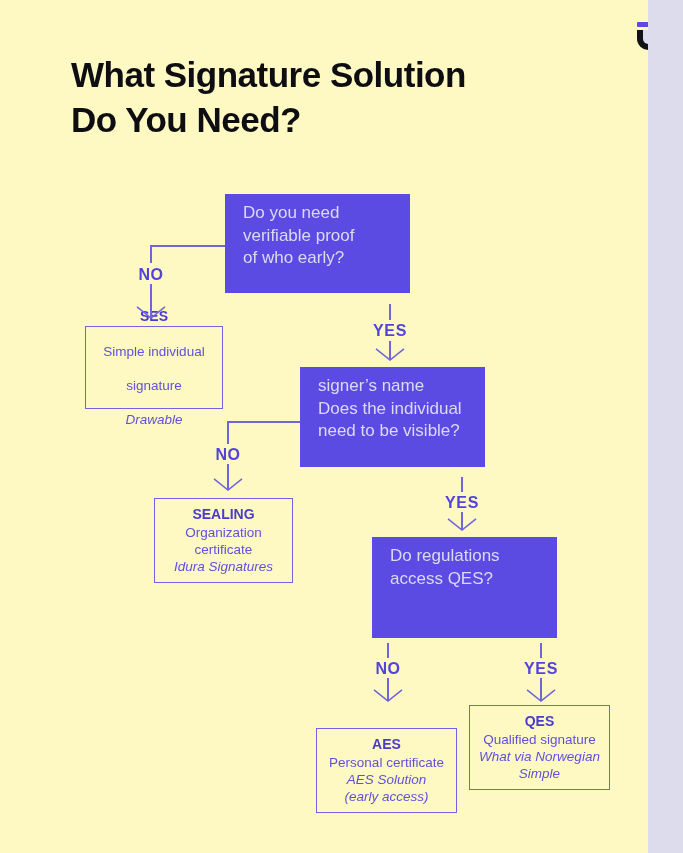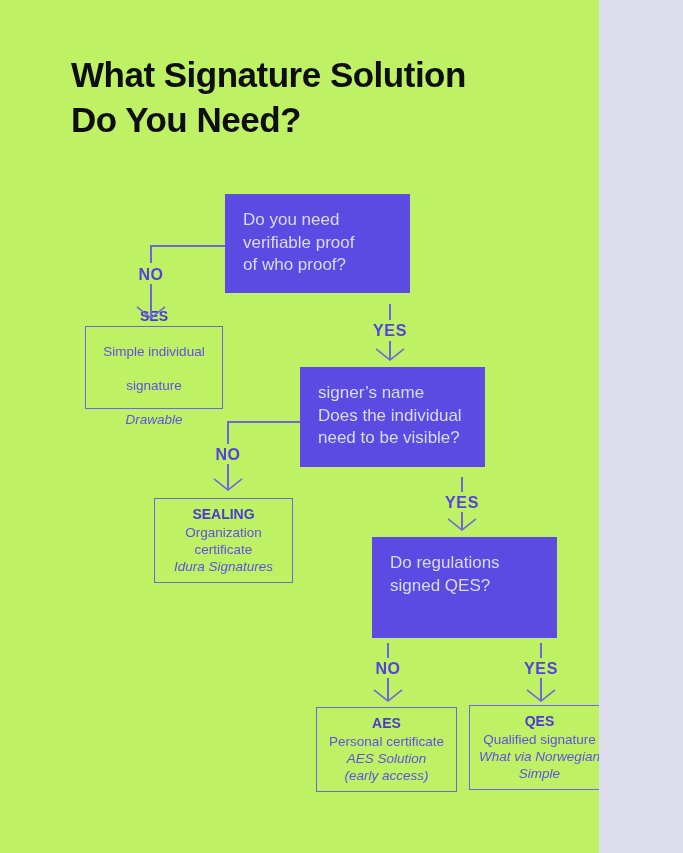--- a/index.html
+++ b/index.html
@@ -1,52 +1,52 @@
 <!DOCTYPE html>
 <html><head>
 <meta charset="utf-8">
 <style>
   html,body{margin:0;padding:0;background:#dcdcec;}
   .canvas{
-    position:relative;width:599px;height:853px;background:#bef264;
+    position:relative;width:648px;height:853px;background:#fef9c3;
     overflow:hidden;font-family:"Liberation Sans",sans-serif;
   }
   
   .logo{position:absolute;left:637px;top:22px;width:23px;height:28px;}
   .logo-bar{position:absolute;left:0;top:0;width:23px;height:5px;background:#5b4be3;border-radius:1px;}
   .logo-mark{position:absolute;left:0;top:8px;width:23px;height:20px;background:#121216;border-radius:0 0 12px 12px;}
   .logo-cut{position:absolute;left:6px;top:0;width:11px;height:14px;background:#dcdcec;border-radius:0 0 6px 6px;}
   
   .title{
     position:absolute;left:71px;top:52px;width:580px;
     font-size:35px;font-weight:bold;line-height:45px;letter-spacing:-0.5px;
     color:#0d0d12;
   }
   .title span{display:block;}
   
   .qbox{
     position:absolute;background:#5b4be3;color:#dbdaf3;
     font-size:17px;line-height:22.5px;box-sizing:border-box;
-    padding:15px 12px 0 18px;
+    padding:8px 12px 0 18px;
   }
   .qbox span{display:block;}
   .q1{left:225px;top:194px;width:185px;height:99px;}
   .q2{left:300px;top:367px;width:185px;height:100px;}
   .q3{left:372px;top:537px;width:185px;height:101px;}
   
   .obox{
     position:absolute;border:1.5px solid #7163e2;box-sizing:border-box;
     display:flex;flex-direction:column;align-items:center;justify-content:center;
     text-align:center;color:#5f50e0;font-size:13.5px;line-height:17px;
   }
   .obox .head{font-weight:bold;font-size:14px;color:#4a3ad2;margin-bottom:1px;}
   .obox .note{font-style:italic;}
   .ses{left:85px;top:326px;width:138px;height:83px;gap:17px;}
   .sealing{left:154px;top:498px;width:139px;height:85px;}
-  .aes{left:316px;top:707px;width:141px;height:85px;}
+  .aes{left:316px;top:728px;width:141px;height:85px;}
   .qes{left:469px;top:705px;width:141px;height:85px;}
   
   .hline,.vline{position:absolute;background:#7065e0;}
   .hline{height:1.5px;}
   .vline{width:1.5px;}
   .lbl{
     position:absolute;transform:translateX(-50%);
     font-size:16px;font-weight:bold;letter-spacing:0.6px;color:#5342dc;
     white-space:nowrap;
   }
@@ -97,30 +97,30 @@
   </div>
 
   <div class="title">
     <span>What Signature Solution</span>
     <span>Do You Need?</span>
   </div>
 
   <div class="qbox q1">
     <span>Do you need</span>
     <span>verifiable proof</span>
-    <span>of who proof?</span>
+    <span>of who early?</span>
   </div>
   <div class="qbox q2">
     <span>signer’s name</span>
     <span>Does the individual</span>
     <span>need to be visible?</span>
   </div>
   <div class="qbox q3">
     <span>Do regulations</span>
-    <span>signed QES?</span>
+    <span>access QES?</span>
   </div>
 
   <div class="obox ses">
     <div class="head">SES</div>
     <div>Simple individual</div>
     <div>signature</div>
     <div class="note">Drawable</div>
   </div>
   <div class="obox sealing">
     <div class="head">SEALING</div>

